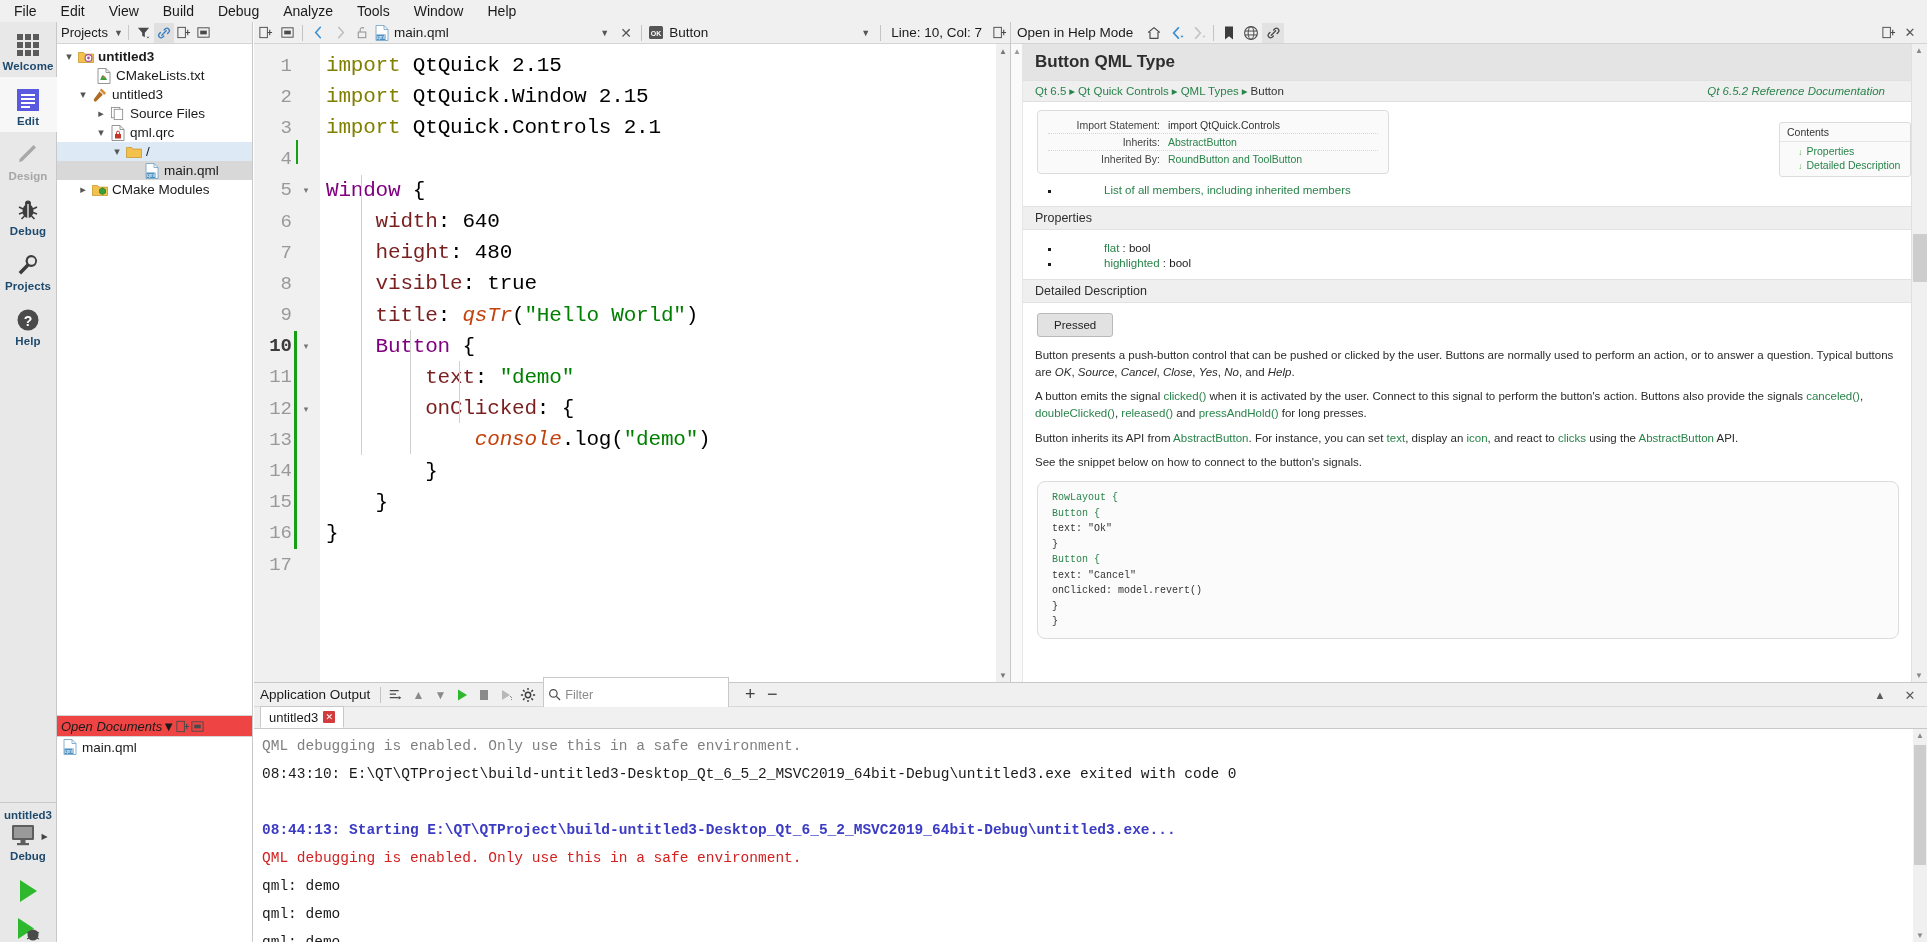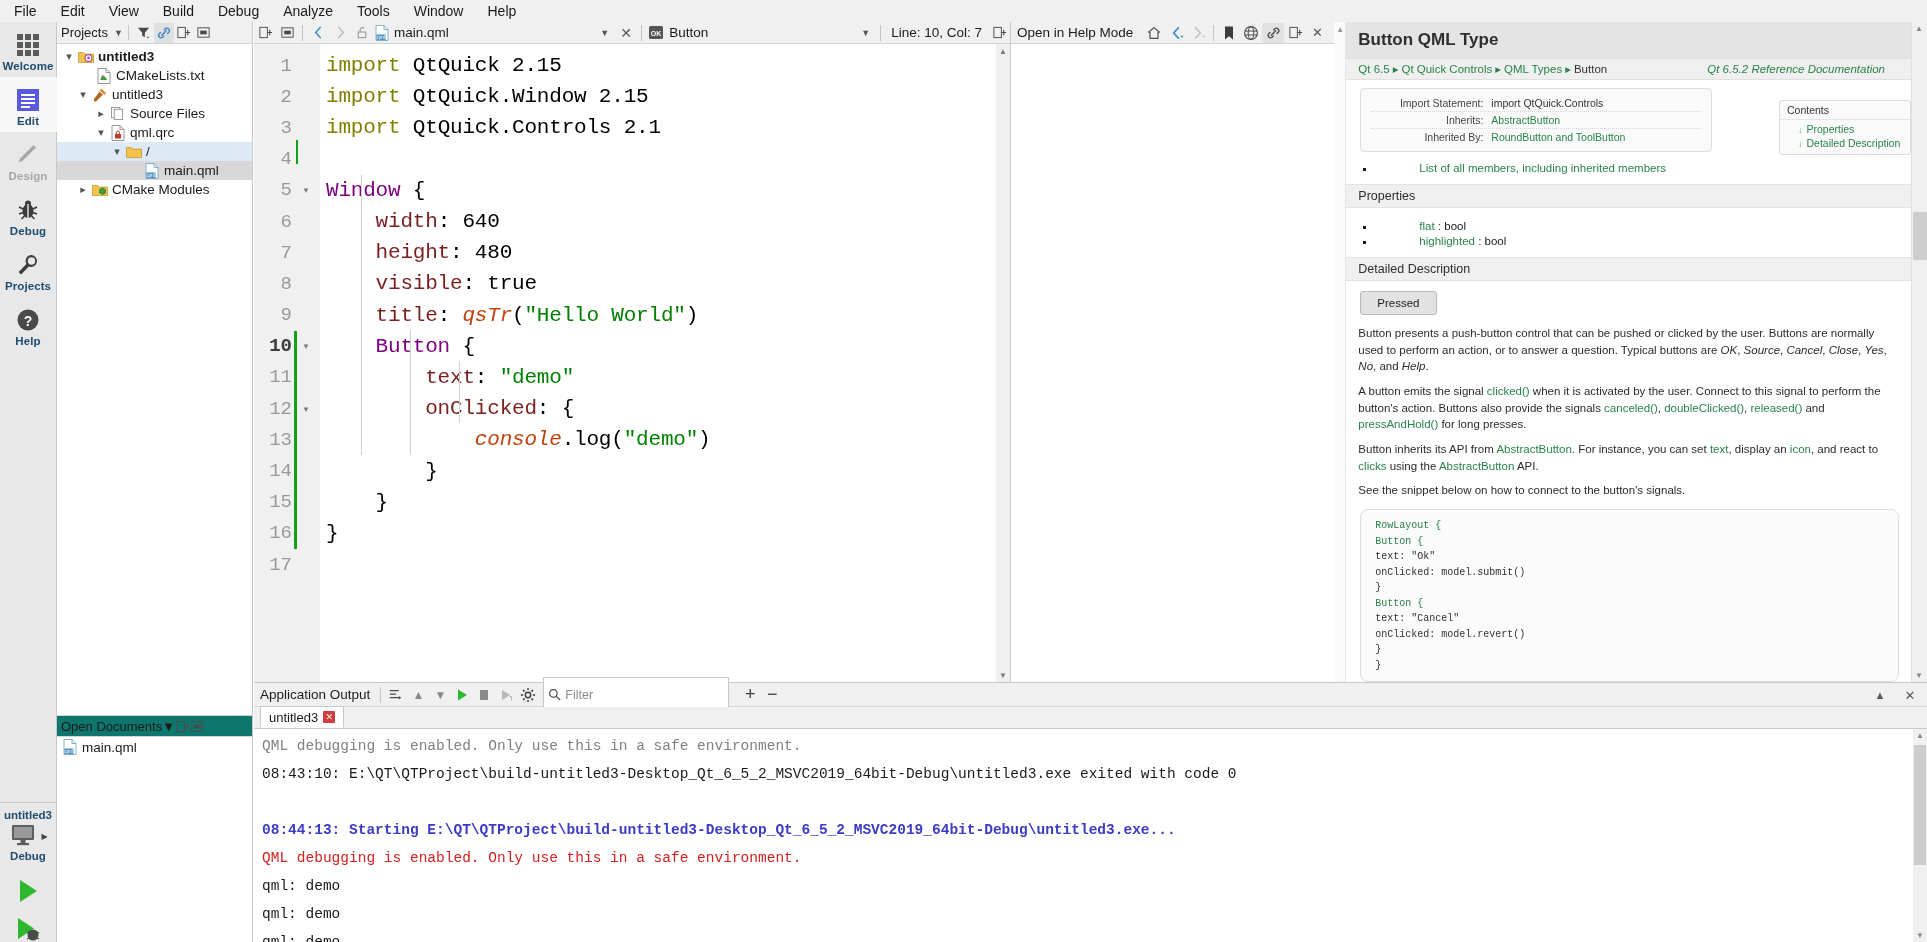--- a/index.html
+++ b/index.html
@@ -81,23 +81,23 @@
   .tree { flex: 1; overflow: hidden; padding-top: 3px; font-size: 13.5px; }
   .trow { display:flex; align-items:center; height: 19px; white-space: nowrap; }
   .trow.sel { background: #ddeaf6; }
   .trow.selgray { background: #d8d8d8; }
   .tw { width:16px; text-align:center; color:#555; font-size:11px; flex-shrink:0;}
   .tico { width:17px; display:flex; align-items:center; justify-content:center; flex-shrink:0;}
   .tlabel { margin-left:4px; }
   .tlabel.b { font-weight: bold; }
 
   .opendocs-head {
-    height:22px; background:#0f766e; border-top:1px solid #d4d4d4;
+    height:22px; background:#ef4444; border-top:1px solid #d4d4d4;
     border-bottom:1px solid #d4d4d4;
-    display:flex;align-items:center;padding-left:4px;flex-shrink:0;
+    display:flex;align-items:center;padding-left:4px;flex-shrink:0;font-style:italic;
   }
   .opendoc { display:flex;align-items:center;height:20px;padding-left:4px;font-size:13.5px;}
 
   
   .editorarea {
     position: absolute; top: 22px; left: 254px; width: 757px; height: 660px;
     background: #ffffff; display:flex; flex-direction:column;
     border-right: 1px solid #c8c8c8;
   }
   .etoolbar {
@@ -148,21 +148,21 @@
     position:absolute; right:0; top:0; width:14px; bottom:0; background:#f0f0f0;
   }
   .escroll .thumbup, .escroll .thumbdn {
     position:absolute;left:0;width:14px;height:14px;display:flex;align-items:center;justify-content:center;color:#777;font-size:8px;
   }
   .escroll .thumbup{top:0;} .escroll .thumbdn{bottom:0;}
 
   
   .helppane {
     position:absolute; top:22px; left:1011px; width:916px; height:660px;
-    background:#ffffff; display:flex; flex-direction:row;
+    background:#ffffff; display:flex; flex-direction:column;
   }
   .helptoolbar {
     height:22px;background:#f0f0f0;border-bottom:1px solid #d4d4d4;
     display:flex;align-items:center;flex-shrink:0;padding-left:6px;
   }
   .helptoolbar .htitle{font-size:13.5px;}
   .helpbody{flex:1;position:relative;overflow:hidden;display:flex;}
   .helpscroll-left{width:12px;background:#fafafa;border-right:1px solid #e6e6e6;position:relative;}
   .helpcontent{flex:1;position:relative;overflow:hidden;padding:0 0 0 0;background:#fff;}
   .helpscroll-right{width:16px;background:#f0f0f0;position:relative;border-left:1px solid #e0e0e0;}
@@ -178,21 +178,21 @@
   .docpad{padding:8px 12px 0 12px;font-size:11.5px;color:#2b2b2b;line-height:1.45;}
   .lnk{color:#29844a;text-decoration:none;}
   .infotbl{border:1px solid #dcdcdc;border-radius:4px;background:#fafafa;
     margin:8px 0 10px 14px;padding:6px 10px;width:352px;font-size:10.5px;}
   .infotbl .r{display:flex;padding:2px 0;border-bottom:1px dotted #d8d8d8;}
   .infotbl .r:last-child{border-bottom:none;}
   .infotbl .k{width:120px;text-align:right;color:#444;padding-right:8px;}
   .infotbl .v{color:#29844a;}
   .infotbl .v.plain{color:#333;}
   .bullets{margin:6px 0 10px 30px;padding:0;font-size:11.5px;}
-  .bullets li{margin:3px 0;list-style:square;padding-left:43px;}
+  .bullets li{margin:3px 8px;list-style:square;padding-left:43px;}
   .secthead{background:#efefef;border-top:1px solid #e2e2e2;border-bottom:1px solid #e2e2e2;
     padding:4px 12px;font-size:12.5px;color:#2e2e2e;margin-top:6px;}
   .pressedbtn{
     display:inline-block;margin:10px 0 10px 14px;padding:5px 16px;
     background:#e2e2e2;border:1px solid #b9b9b9;border-radius:3px;
     font-size:11.5px;color:#222;
   }
   .codebox{
     margin:10px 12px 6px 14px;border:1px solid #dcdcdc;border-radius:8px;background:#fbfbfb;
     padding:8px 14px;font-family:"Liberation Mono", monospace;font-size:10px;line-height:1.55;color:#333;
@@ -812,21 +812,20 @@
         </div>
         <div class="docpad">
           Button inherits its API from <a class="lnk" href="#">AbstractButton</a>. For instance, you can set <a class="lnk" href="#">text</a>, display an <a class="lnk" href="#">icon</a>, and react to <a class="lnk" href="#">clicks</a> using the <a class="lnk" href="#">AbstractButton</a> API.
         </div>
         <div class="docpad">See the snippet below on how to connect to the button's signals.</div>
 
         <div class="codebox" id="docsnippet">
             <div class="cb-type">RowLayout {</div>
             <div class="cb-type">    Button {</div>
             <div>        text: "Ok"</div>
-            <div>        onClicked: model.submit()</div>
             <div>    }</div>
             <div class="cb-type">    Button {</div>
             <div>        text: "Cancel"</div>
             <div>        onClicked: model.revert()</div>
             <div>    }</div>
             <div>}</div>
           </div>
       </div>
 
       <div class="contentsbox">

